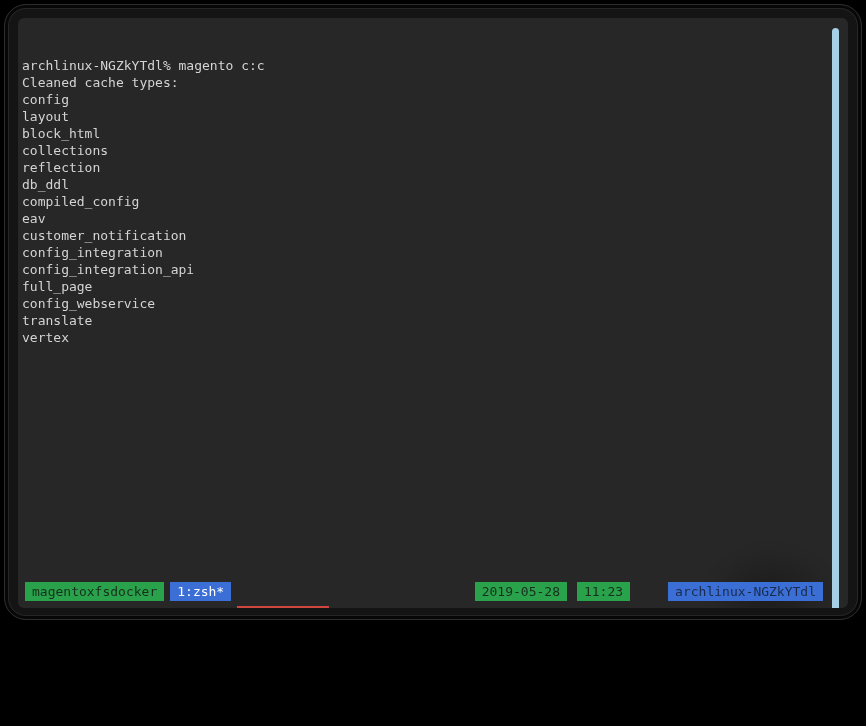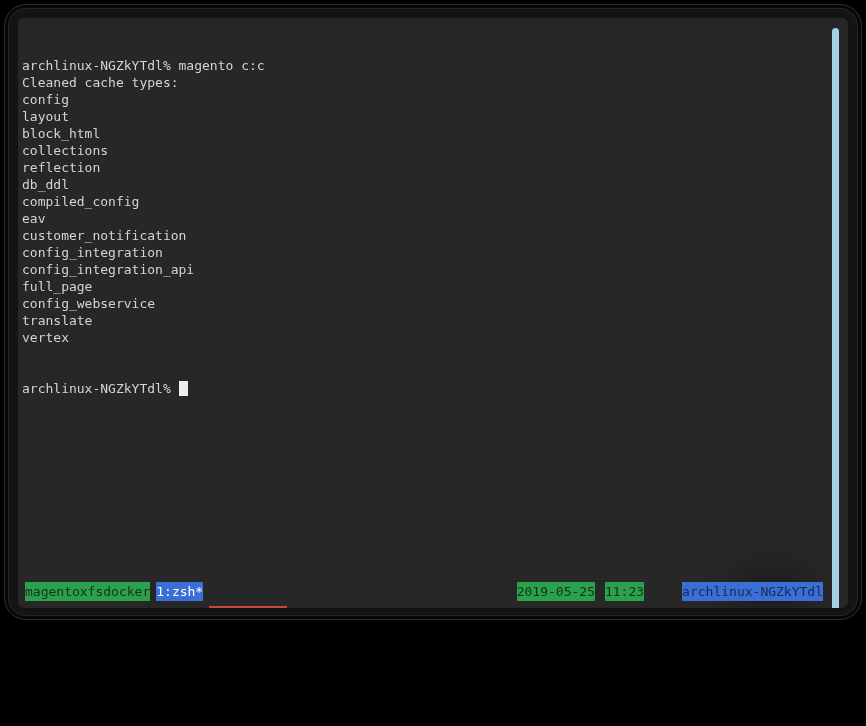--- a/index.html
+++ b/index.html
@@ -86,55 +86,51 @@
     justify-content: space-between;
     align-items: center;
     font-size: 13px;
   }
   .status-group { display: flex; gap: 6px; align-items: center; }
   .status-group.right { gap: 10px; }
   .badge {
     display: inline-block;
     height: 19px;
     line-height: 19px;
-    padding: 0 0;
+    padding: 0 7px;
     white-space: pre;
   }
   .badge.green { background: var(--badge-green-bg); color: var(--badge-green-text); }
   .badge.blue-active { background: var(--badge-blue-bg); color: var(--badge-blue-active-text); text-align: right; }
   .badge.blue { background: var(--badge-blue-bg); color: var(--badge-blue-text); margin-left: 28px; }
   .badge.red { background: var(--badge-red-bg); color: var(--badge-red-text); margin-top: 48px; }
 </style>
 </head>
 <body>
 
 <div class="page">
   <div class="window">
     <div class="screen">
 
       <div class="output">
         <div id="lines"><div class="line">archlinux-NGZkYTdl% magento c:c</div><div class="line">Cleaned cache types:</div><div class="line">config</div><div class="line">layout</div><div class="line">block_html</div><div class="line">collections</div><div class="line">reflection</div><div class="line">db_ddl</div><div class="line">compiled_config</div><div class="line">eav</div><div class="line">customer_notification</div><div class="line">config_integration</div><div class="line">config_integration_api</div><div class="line">full_page</div><div class="line">config_webservice</div><div class="line">translate</div><div class="line">vertex</div></div>
-        <div class="prompt-line">
-          <span>archlinux-NGZkYTdl%</span>
-          <span class="cursor"></span>
-        </div>
       </div>
 
       <div class="smudge"></div>
 
       <div class="scrollbar"></div>
 
       <div class="statusbar">
         <div class="status-group left" id="status-left">
             <span class="badge green">magentoxfsdocker</span>
             <span class="badge blue-active">1:zsh*</span>
             <span class="badge red">2:python#-</span>
           </div>
         <div class="status-group right" id="status-right">
-            <span class="badge green">2019-05-25</span>
+            <span class="badge green">2019-05-28</span>
             <span class="badge green">11:23</span>
             <span class="badge blue">archlinux-NGZkYTdl</span>
           </div>
       </div>
 
     </div>
   </div>
 </div>
 
 </body></html>

